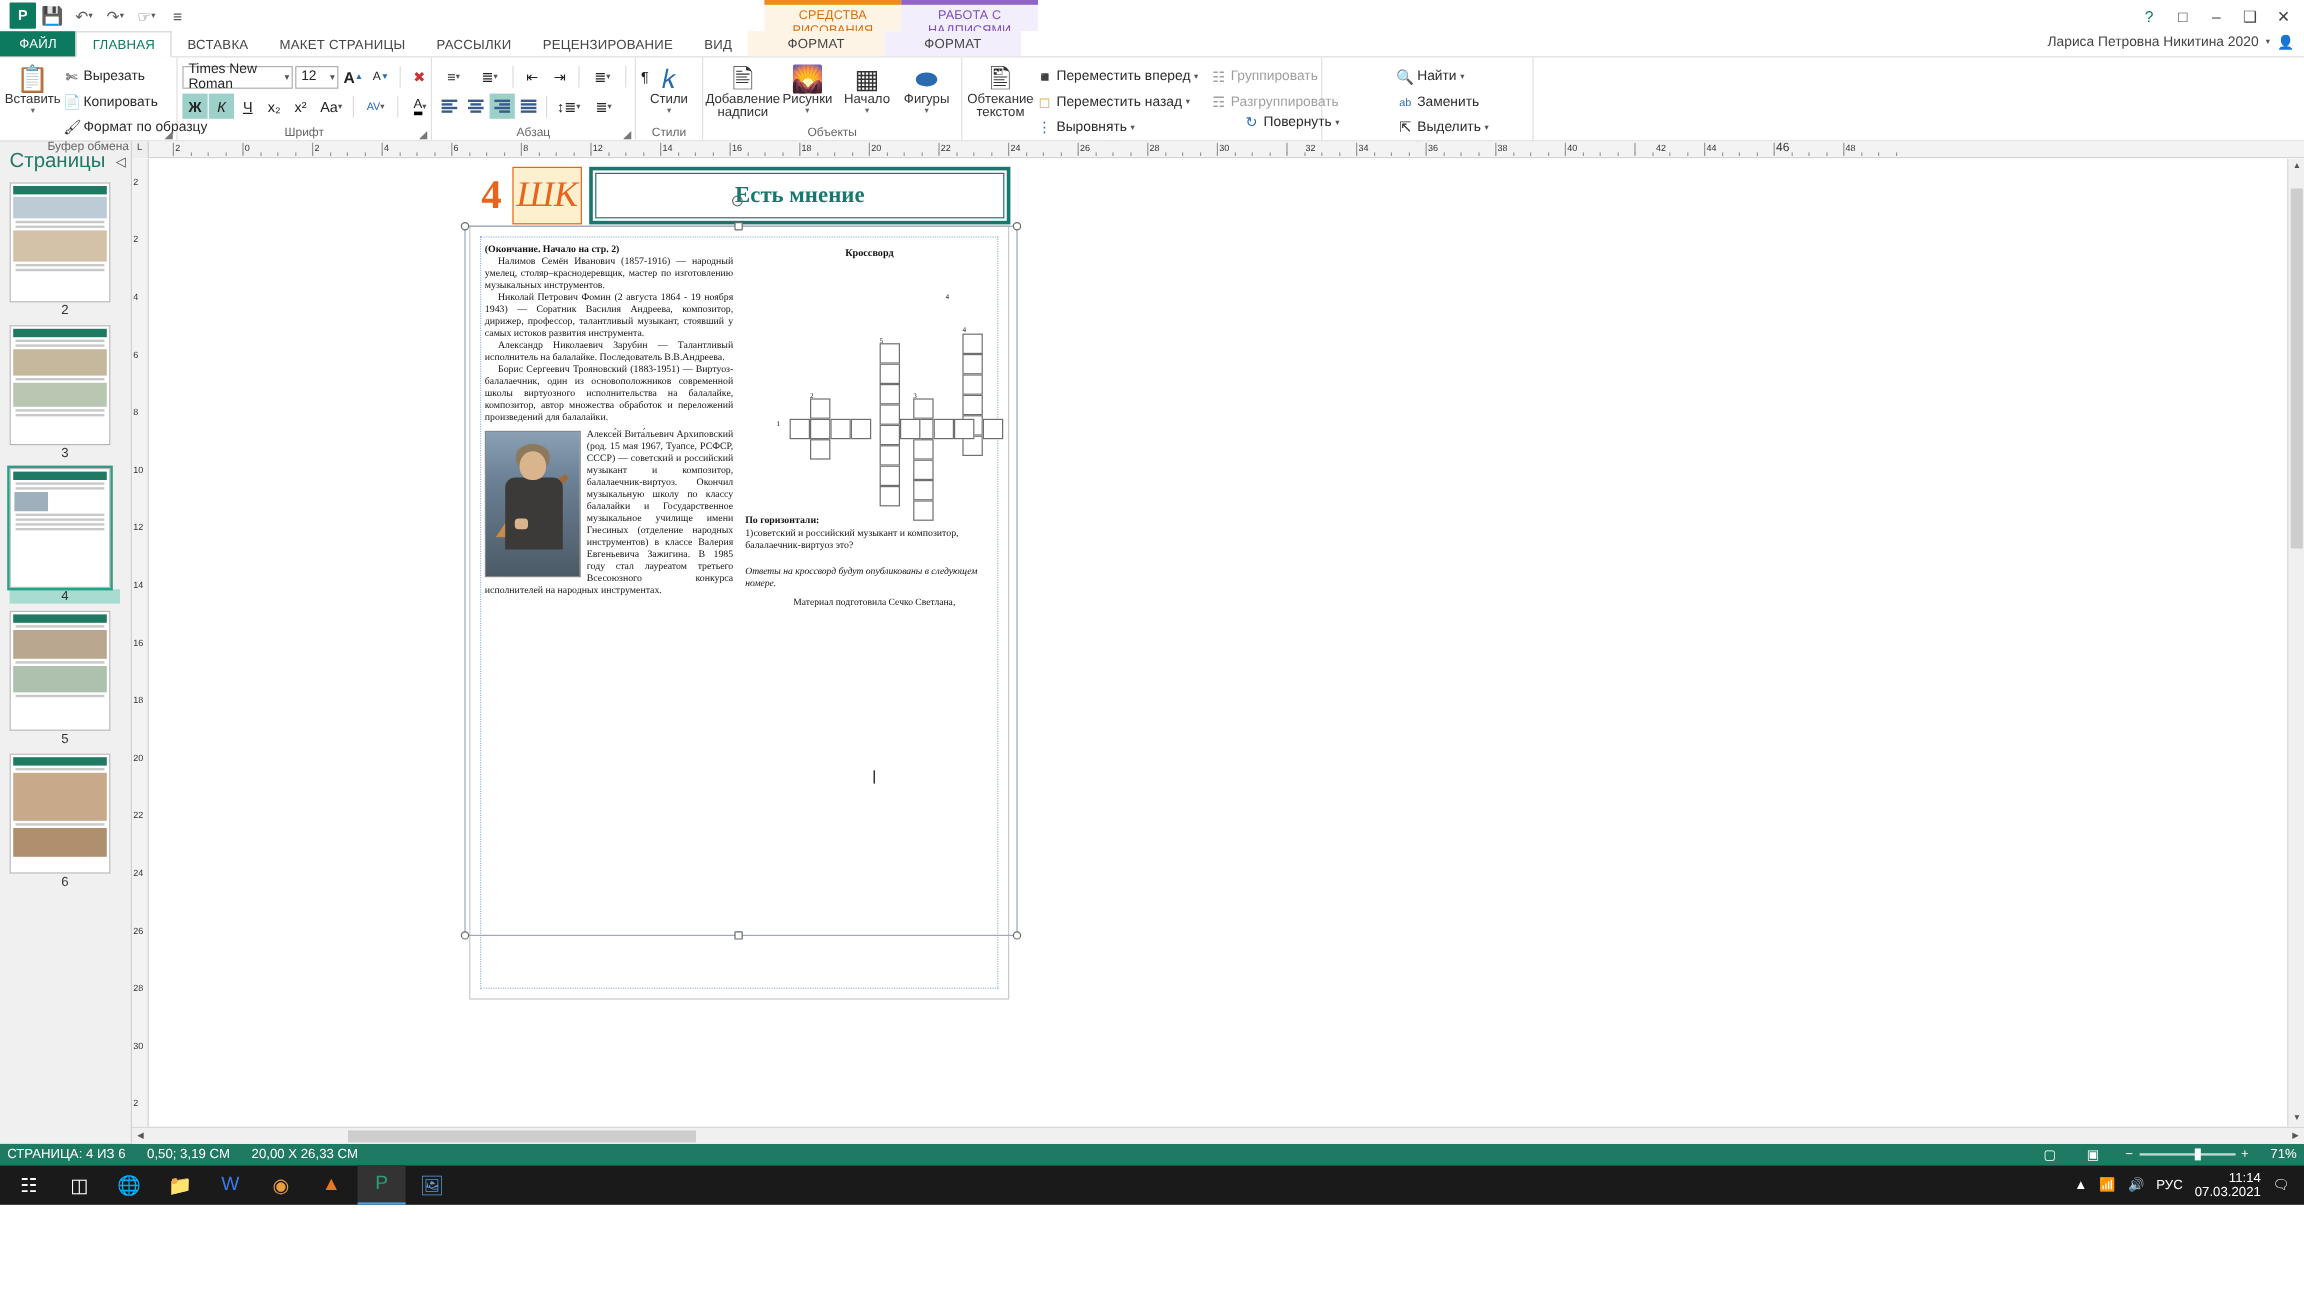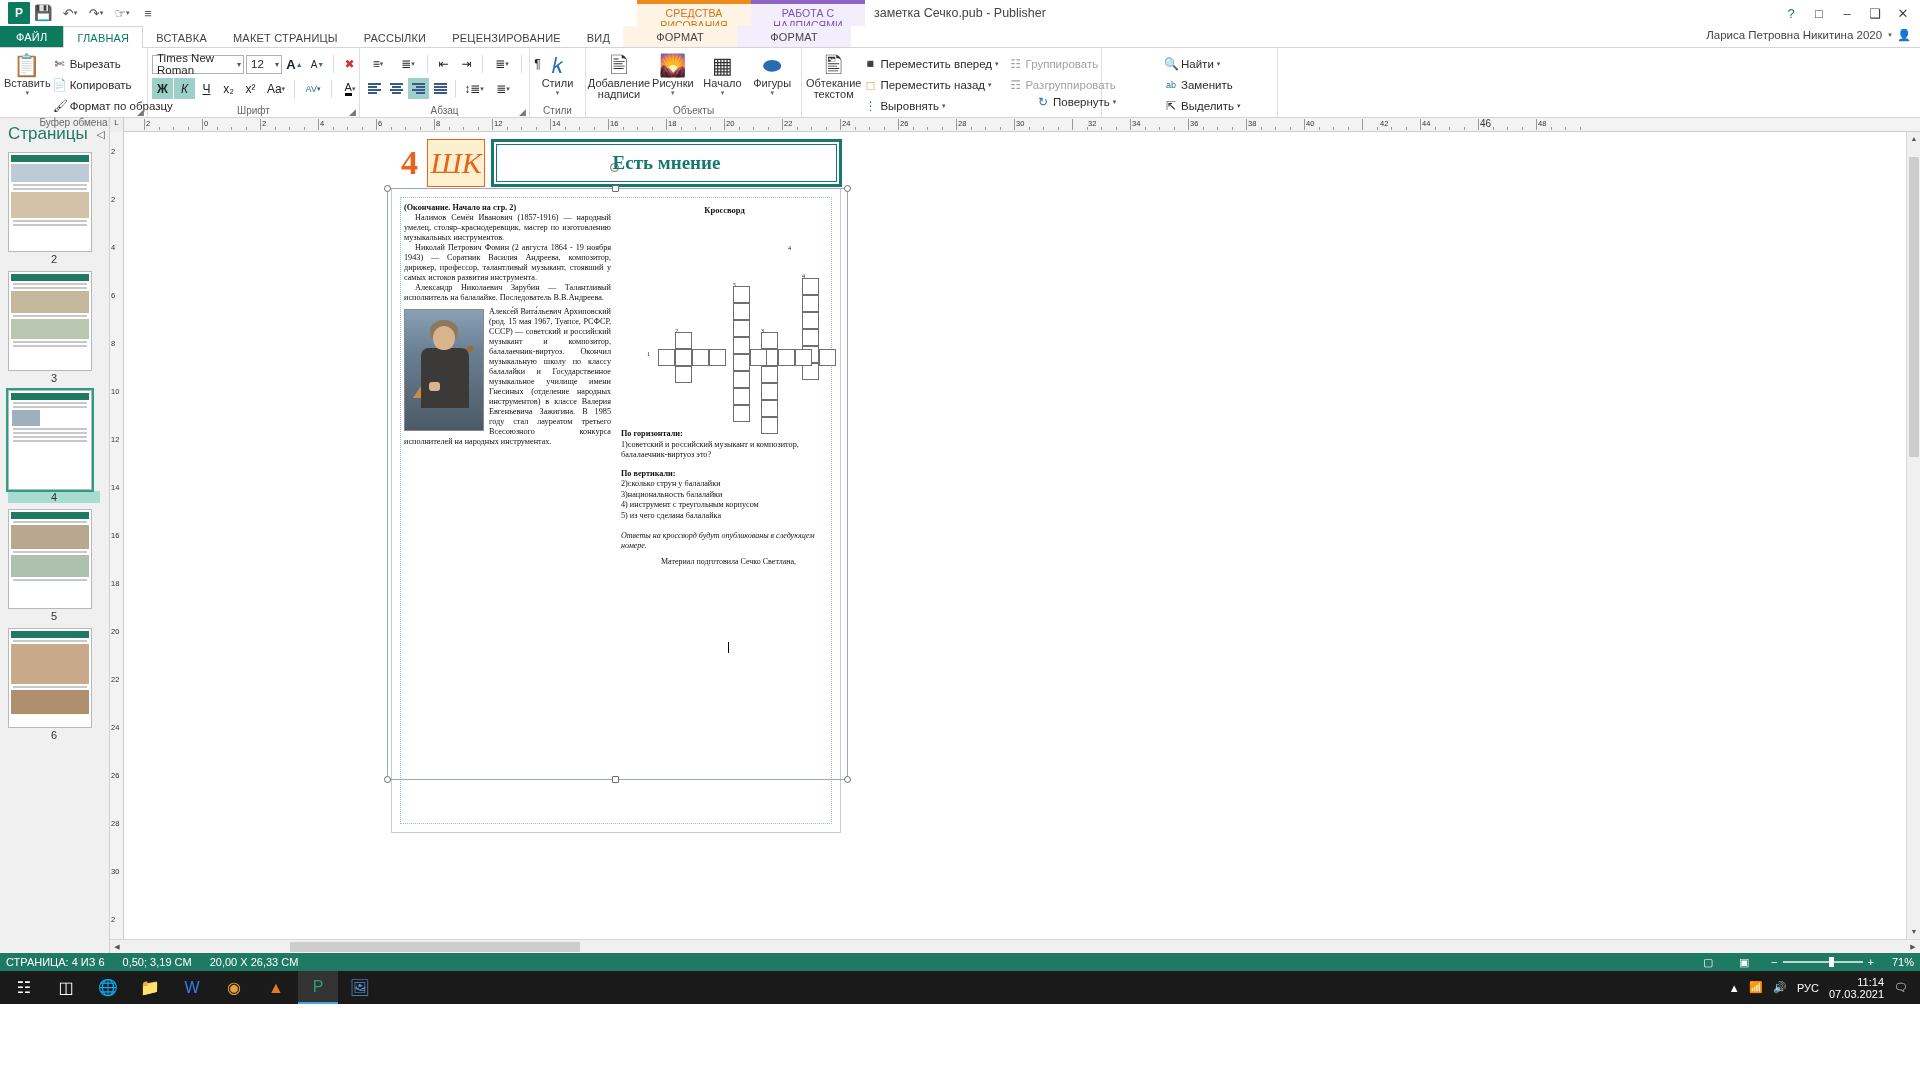--- a/index.html
+++ b/index.html
@@ -146,21 +146,20 @@
 
 <div class="titlebar">
   <div class="qat">
     <div class="applogo">P</div>
     <div class="qat-ico saveico">💾</div>
     <div class="qat-ico">↶<span class="tiny">▾</span></div>
     <div class="qat-ico">↷<span class="tiny">▾</span></div>
     <div class="qat-ico">☞<span class="tiny">▾</span></div>
     <div class="qat-ico">≡</div>
   </div>
-  <div class="title-center">заметка Сечко.pub - Publisher</div>
   <div class="ctx-tabs">
     <div class="ctx draw">
       <div class="bar"></div>
       <div class="lbl">СРЕДСТВА РИСОВАНИЯ</div>
     </div>
     <div class="ctx text">
       <div class="bar"></div>
       <div class="lbl">РАБОТА С НАДПИСЯМИ</div>
     </div>
   </div>
@@ -689,20 +688,21 @@
             <div class="hnd sq" style="left:224px; bottom:-4px;"></div>
           </div>
 
           <div class="cols">
 
             <div class="colL">
               <p class="bold" style="text-indent:0">(Окончание. Начало на стр. 2)</p>
               <p>Налимов Семён Иванович (1857-1916) — народный умелец, столяр–краснодеревщик, мастер по изготовлению музыкальных инструментов.</p>
               <p>Николай Петрович Фомин (2 августа 1864 - 19 ноября 1943) — Соратник Василия Андреева, композитор, дирижер, профессор, талантливый музыкант, стоявший у самых истоков развития инструмента.</p>
               <p>Александр Николаевич Зарубин — Талантливый исполнитель на балалайке. Последователь В.В.Андреева.</p>
+              <p>Борис Сергеевич Трояновский (1883-1951) — Виртуоз-балалаечник, один из основоположников современной школы виртуозного исполнительства на балалайке, композитор, автор множества обработок и переложений произведений для балалайки.</p>
               <div style="margin-top:4px;">
                 <div class="photo">
                   <div class="sky"></div>
                     <div class="bal"></div>
                     <div class="neck"></div>
                   <div class="body"></div>
                     <div class="hair"></div>
                     <div class="head"></div>
                     <div class="hands"></div>
                 </div>
@@ -754,27 +754,20 @@
                 <div class="cell" style="left:88px;  top:126px"></div>
                 <div class="cell" style="left:129px; top:126px"></div>
                 <div class="cell" style="left:157px; top:126px"></div>
                 <div class="cell" style="left:174px; top:126px"></div>
                 <div class="cell" style="left:198px; top:126px"></div>
               </div>
 
               <div class="clues">
                 <div class="h">По горизонтали:</div>
                 <div class="it">1)советский и российский музыкант и композитор, балалаечник-виртуоз это?</div>
-              </div>
-              <div class="clues" style="margin-top:8px">
-                <div class="h">По вертикали:</div>
-                <div class="it">2)сколько струн у балалайки</div>
-                <div class="it">3)национальность балалайки</div>
-                <div class="it">4) инструмент с треугольным корпусом</div>
-                <div class="it">5) из чего сделана балалайка</div>
               </div>
               <div class="note">Ответы на кроссворд будут опубликованы   в следующем номере.</div>
               <div class="signoff">Материал подготовила Сечко Светлана,</div>
             </div>
           </div>
 
           <div class="caret"></div>
         </div>
 
         <div class="vsb">

